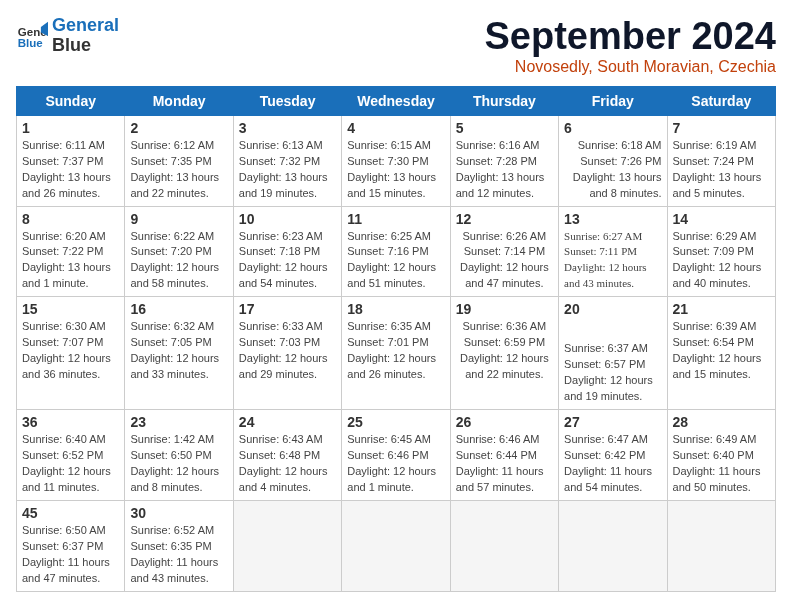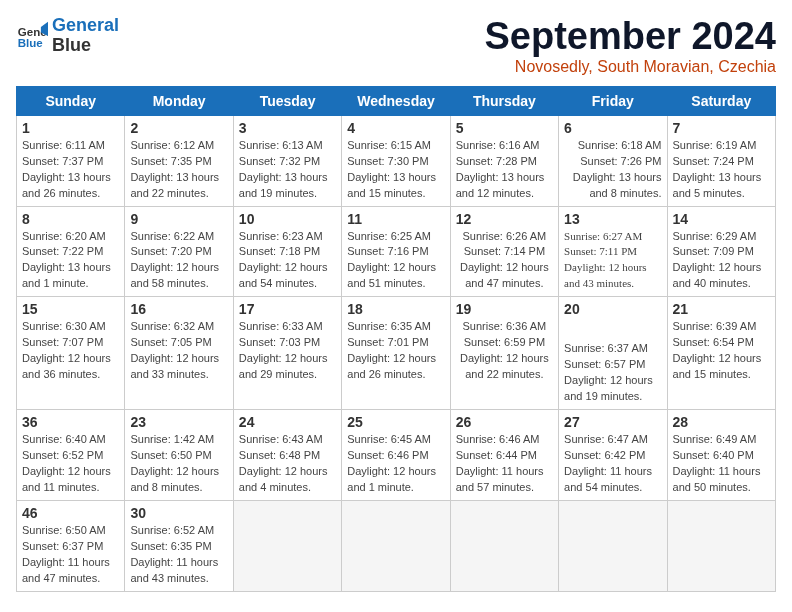--- a/index.html
+++ b/index.html
@@ -324,21 +324,21 @@
         <td>
           <span class="day-num">28</span>
           <div class="day-info" style="white-space: pre-line;">Sunrise: 6:49 AM
 Sunset: 6:40 PM
 Daylight: 11 hours
 and 50 minutes.</div>
         </td>
       </tr>
       <tr class="week-row">
         <td>
-          <span class="day-num">46</span>
+          <span class="day-num">45</span>
           <div class="day-info" style="white-space: pre-line;">Sunrise: 6:50 AM
 Sunset: 6:37 PM
 Daylight: 11 hours
 and 47 minutes.</div>
         </td>
         <td>
           <span class="day-num">30</span>
           <div class="day-info" style="white-space: pre-line;">Sunrise: 6:52 AM
 Sunset: 6:35 PM
 Daylight: 11 hours

